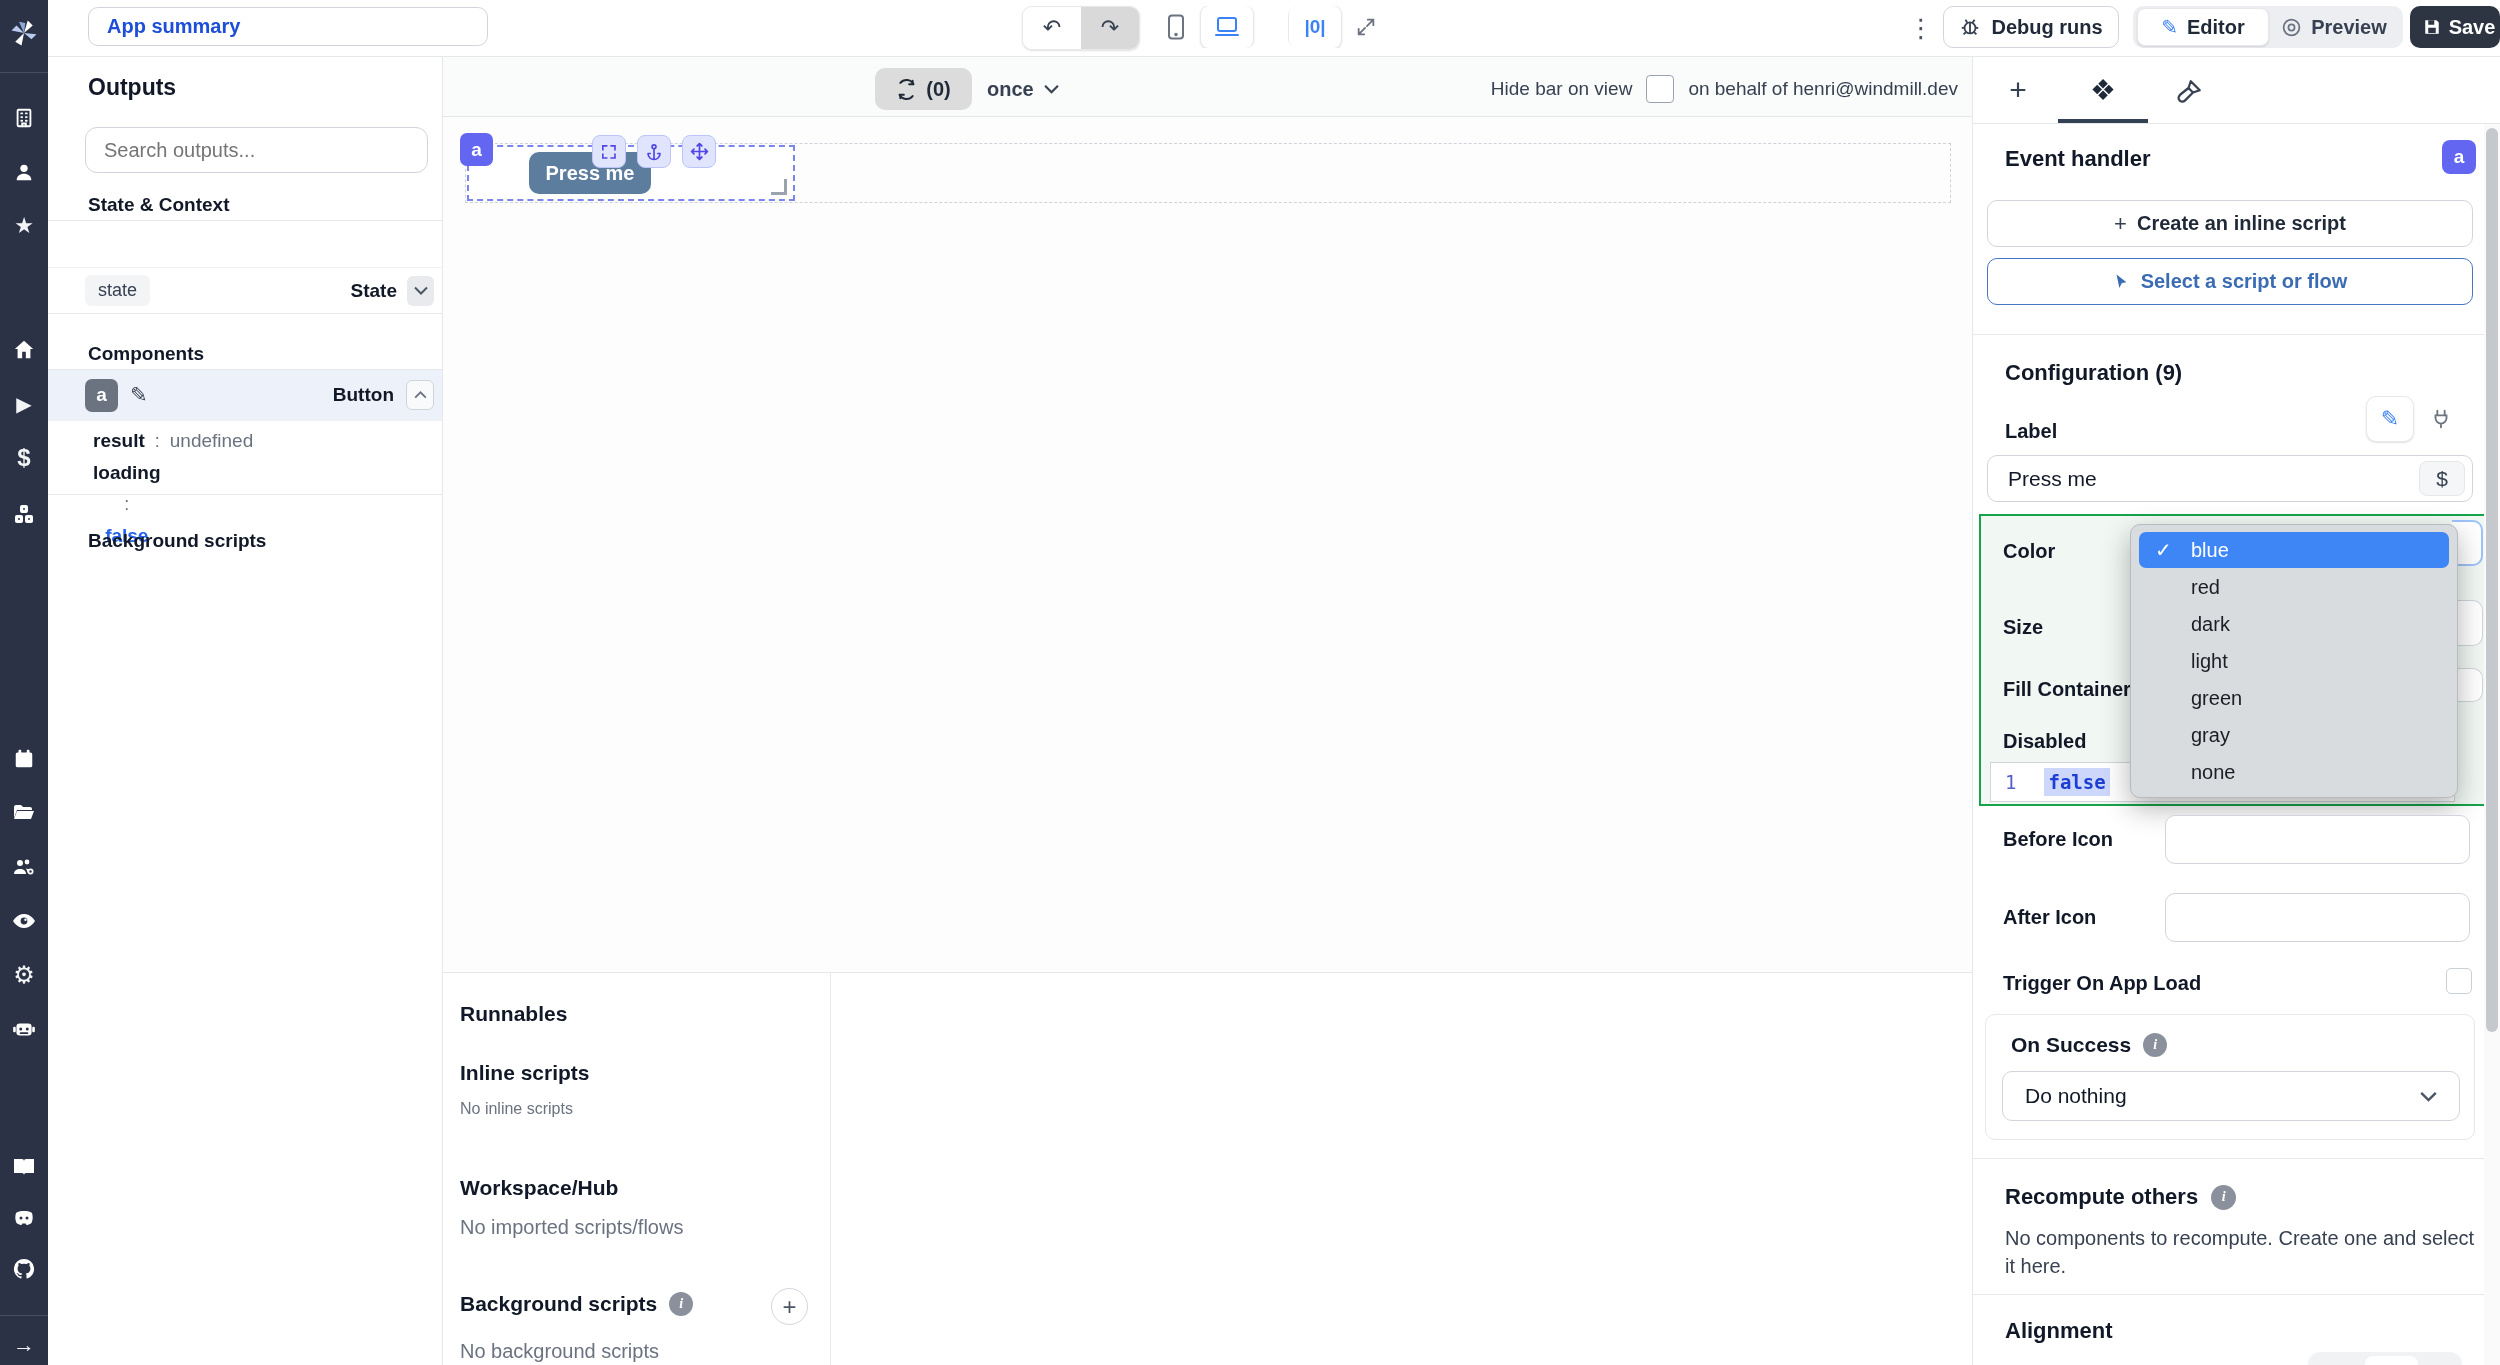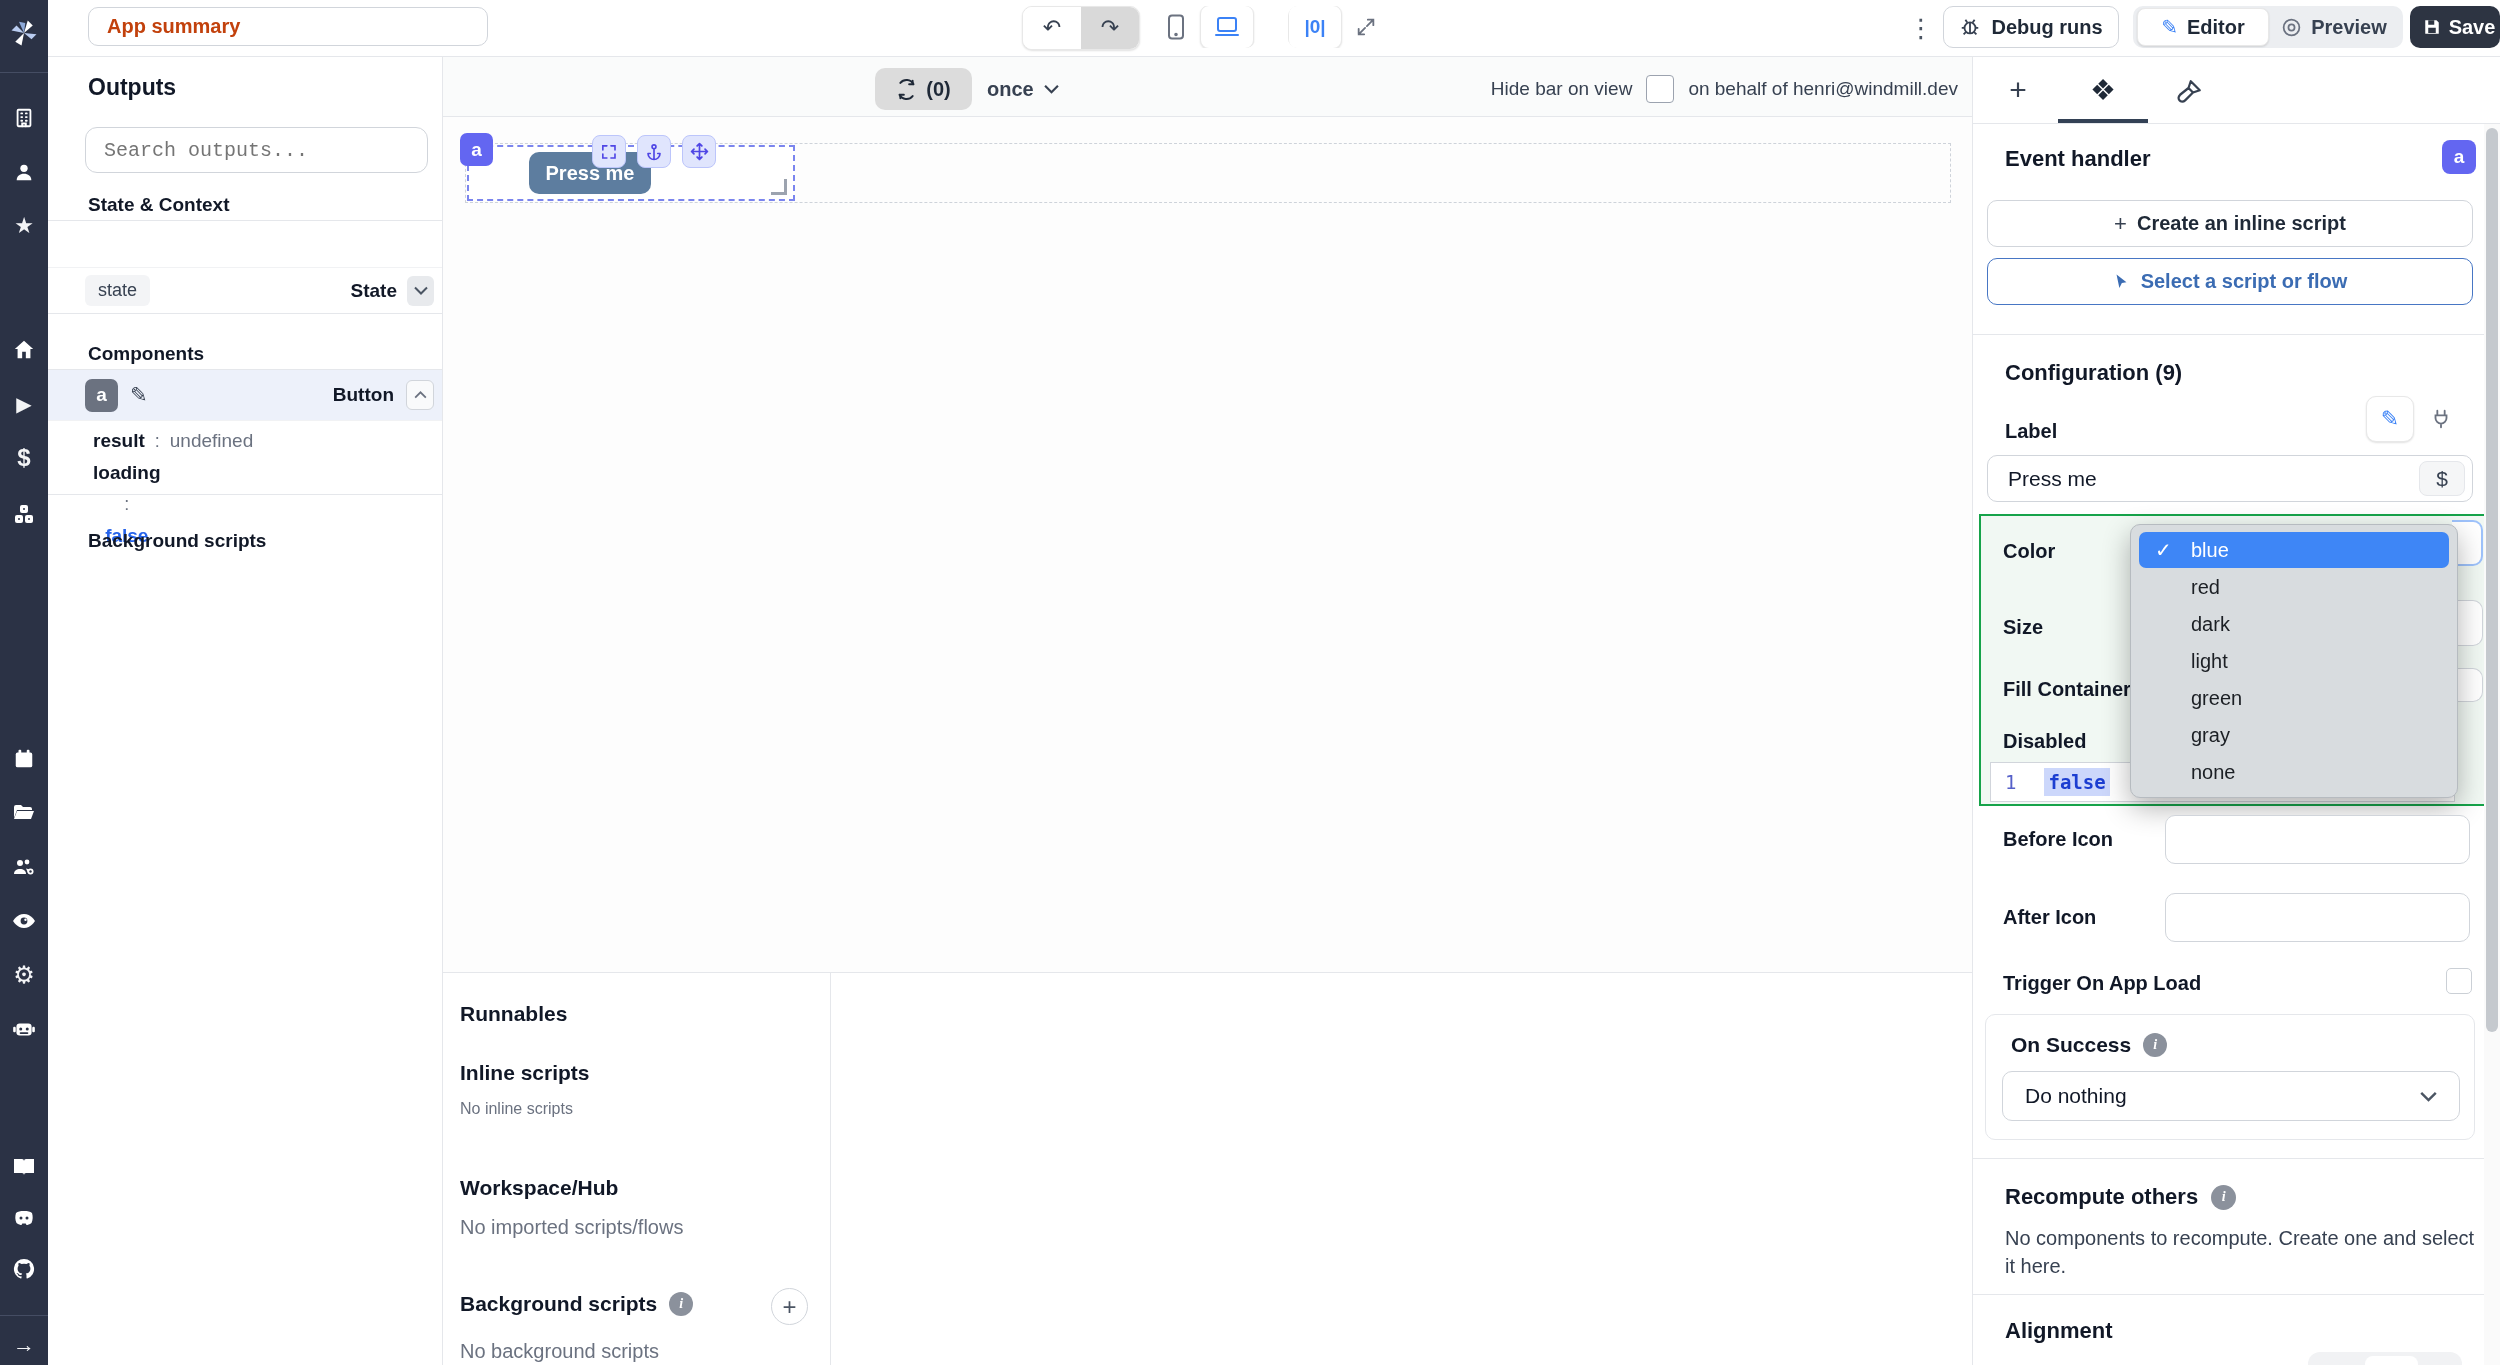--- a/index.html
+++ b/index.html
@@ -138,21 +138,21 @@
     <div class="sico" style="top:1252px">
       <svg width="24" height="24" viewBox="0 0 24 24" fill="#fff">
           <path d="M12 2a10 10 0 0 0-3.2 19.5c.5.1.7-.2.7-.5v-1.7c-2.8.6-3.4-1.2-3.4-1.2-.5-1.2-1.1-1.5-1.1-1.5-.9-.6.1-.6.1-.6 1 .1 1.5 1 1.5 1 .9 1.5 2.4 1.1 3 .8.1-.6.4-1.1.6-1.3-2.2-.3-4.6-1.1-4.6-5a3.9 3.9 0 0 1 1-2.7 3.6 3.6 0 0 1 .1-2.7s.9-.3 2.8 1a9.4 9.4 0 0 1 5 0c1.9-1.3 2.8-1 2.8-1a3.6 3.6 0 0 1 .1 2.7 3.9 3.9 0 0 1 1 2.7c0 3.9-2.4 4.7-4.6 5 .4.3.7.9.7 1.9v2.6c0 .3.2.6.7.5A10 10 0 0 0 12 2z"></path>
         </svg>
     </div>
     <div class="sdiv" style="top:1315px"></div>
     <div class="sico" style="top:1328px;font-size:22px">→</div>
   </div>
 
   <div class="ab" style="left:48px;top:0;width:2452px;height:56px;background:#fff;border-bottom:1px solid #e5e7eb;"></div>
-  <input class="ab inp sb" style="left: 88px; top: 7px; width: 400px; height: 39px; padding: 4px 18px; font-size: 20px; color: #c2410c; font-family: inherit;" value="App summary">
+  <input class="ab inp sb" style="left: 88px; top: 7px; width: 400px; height: 39px; padding: 4px 18px; font-size: 20px; color: #1d4ed8; font-family: inherit;" value="App summary">
 
   <div class="ab seg flex" style="left:1022px;top:6px;width:116px;height:42px;">
     <div class="flex" style="width:58px;height:42px;justify-content:center;background:#fff;font-size:22px;color:#374151;">↶</div>
     <div class="flex" style="width:58px;height:42px;justify-content:center;background:#d9d9d9;font-size:22px;color:#374151;">↷</div>
   </div>
 
   <div class="ab seg flex" style="left:1152px;top:6px;width:104px;height:42px;border:none;box-shadow:none;background:#fff;">
     <div class="flex" style="width:48px;height:42px;justify-content:center;">
       <svg width="18" height="26" viewBox="0 0 18 26" fill="none" stroke="#6b7280" stroke-width="2">
           <rect x="2" y="1.5" width="14" height="23" rx="3"></rect>
@@ -201,21 +201,21 @@
     <svg width="18" height="18" viewBox="0 0 24 24" fill="#fff">
         <path d="M3 3h15l3 3v15H3Z"></path>
         <rect x="7" y="3" width="8" height="6" fill="#2d3442"></rect>
         <rect x="7" y="13" width="10" height="7" fill="#2d3442"></rect>
       </svg>
     <span class="b" style="color:#fff;font-size:20px;">Save</span>
   </div>
 
   <div class="ab" style="left:48px;top:57px;width:395px;height:1308px;background:#fff;border-right:1px solid #e5e7eb;box-sizing:border-box;"></div>
   <div class="ab b" style="left:88px;top:74px;font-size:23px;color:#111827;">Outputs</div>
-  <input class="ab inp" style="left: 85px; top: 127px; width: 343px; height: 46px; padding: 0px 18px; font-size: 20px; color: rgb(55, 65, 81); font-family: Liberation Mono, monospace; border-radius: 12px;" placeholder="Search outputs...">
+  <input class="ab inp" style="left: 85px; top: 127px; width: 343px; height: 46px; padding: 0px 18px; font-size: 20px; color: rgb(55, 65, 81); font-family: Liberation Sans, sans-serif; border-radius: 12px;" placeholder="Search outputs...">
   <div class="ab b" style="left:88px;top:194px;font-size:19px;color:#111827;">State &amp; Context</div>
   <div class="hline" style="left:48px;top:220px;width:394px;"></div>
 
   <div class="hline" style="left:48px;top:267px;width:394px;background:#f1f2f4;"></div>
   <div class="ab flex" style="left:48px;top:268px;width:394px;height:45px;">
     <div class="chip" style="margin-left:37px;height:31px;padding:0 13px;font-size:18px;">state</div>
     <div class="b" style="margin-left:auto;font-size:19px;color:#111827;">State</div>
     <div class="chevbox" style="margin:0 8px 0 10px;width:27px;height:30px;">
       <svg width="14" height="9" viewBox="0 0 14 9" fill="none" stroke="#4b5563" stroke-width="2">
           <path d="M1 1.5l6 6 6-6"></path>

